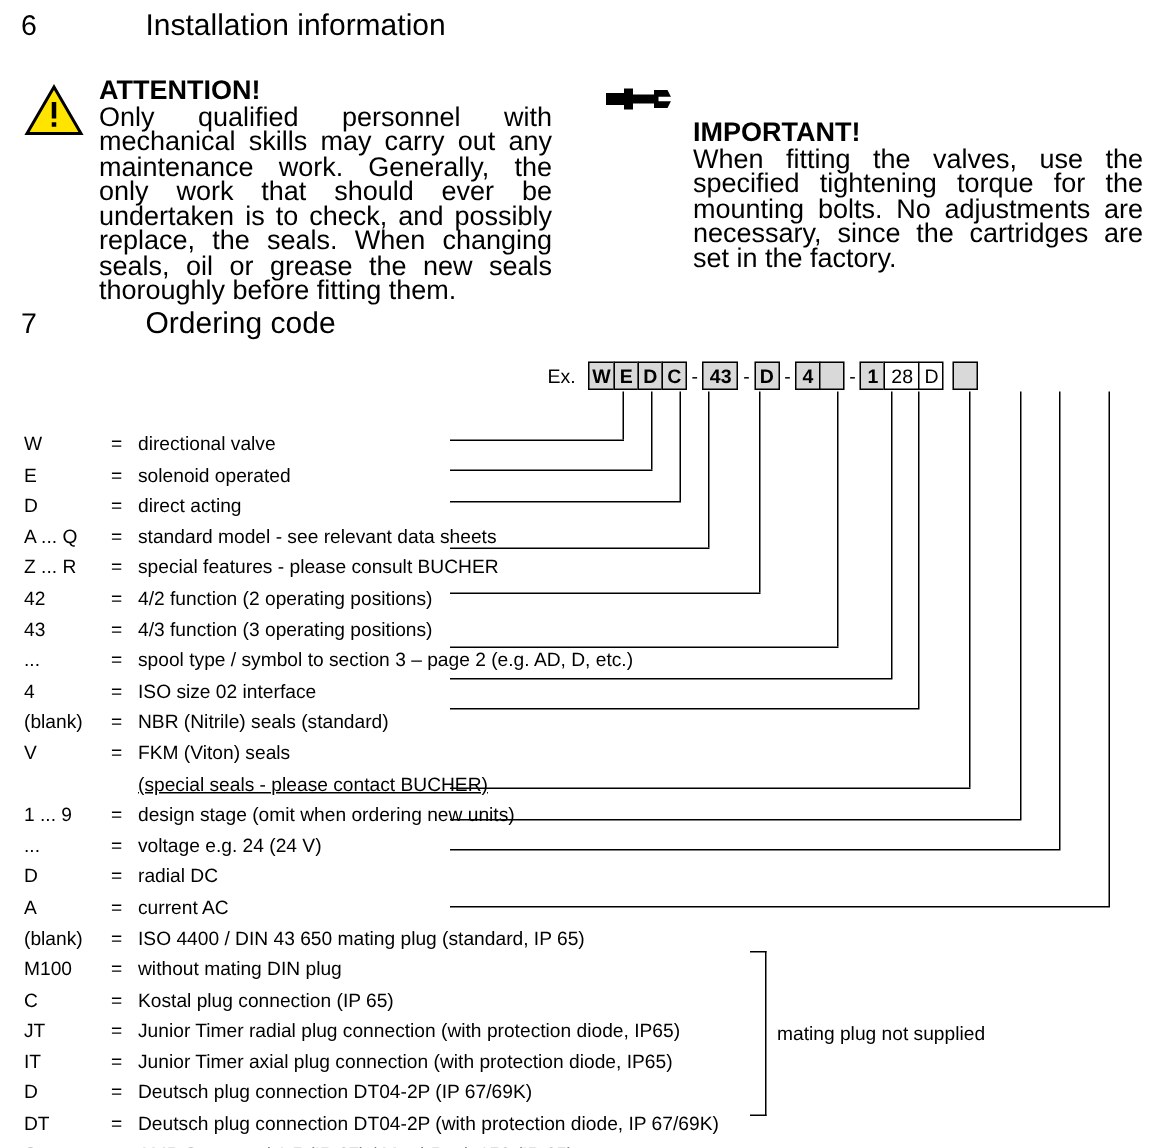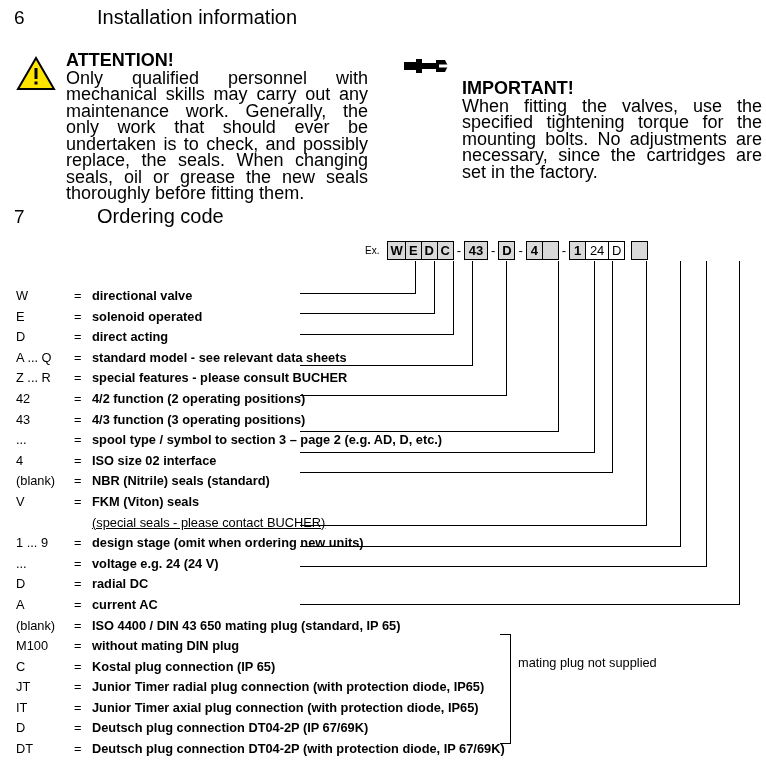--- a/index.html
+++ b/index.html
@@ -75,21 +75,21 @@
   #ex-row {
     position: absolute;
     left: 365px;
     top: 241px;
     display: flex;
     align-items: center;
     font-size: 13.5px;
   }
   #ex-label {
     margin-right: 8px;
-    font-size: 10px;
+    font-size: 13px;
   }
   .code-box {
     border: 1px solid #000;
     background: #d9d9d9;
     height: 19px;
     min-width: 17px;
     padding: 0 2px;
     display: flex;
     align-items: center;
     justify-content: center;
@@ -128,21 +128,21 @@
     white-space: nowrap;
   }
   .lkey {
     width: 58px;
     flex: 0 0 58px;
   }
   .leq {
     width: 18px;
     flex: 0 0 18px;
   }
-  .ldesc { flex: 1 1 auto; font-weight: bold; }
+  .ldesc { flex: 1 1 auto; }
 
   
   .lcont { padding-left: 76px; text-decoration: underline; }
 
   
   .vline {
     position: absolute;
     width: 1px;
     background: #000;
   }
@@ -159,21 +159,21 @@
     top: 634px;
     width: 10px;
     height: 108px;
     border-top: 1px solid #000;
     border-right: 1px solid #000;
     border-bottom: 1px solid #000;
   }
   #bracket-label {
     position: absolute;
     left: 518px;
-    top: 655px;
+    top: 681px;
     font-size: 12.8px;
   }
 </style>
 </head>
 <body>
 
 <div class="page">
 
   <div class="sec-head" id="sec6">
     <span class="sec-num">6</span>
@@ -221,21 +221,21 @@
     <span class="code-box nogap">C</span>
     <span class="dash">-</span>
     <span class="code-box wide">43</span>
     <span class="dash">-</span>
     <span class="code-box">D</span>
     <span class="dash">-</span>
     <span class="code-box">4</span>
     <span class="code-box blankbox nogap"></span>
     <span class="dash">-</span>
     <span class="code-box">1</span>
-    <span class="code-box plain wide nogap">24</span>
+    <span class="code-box plain wide nogap">28</span>
     <span class="code-box plain nogap">D</span>
     <span class="code-box blankbox nogap" style="margin-left:6px;"></span>
   </div>
 
   <div class="vline" style="left:415px; top:261px; height:32px;"></div>
   <div class="hline" style="left:300px; top:293px; width:116px;"></div>
 
   <div class="vline" style="left:434px; top:261px; height:52px;"></div>
   <div class="hline" style="left:300px; top:313px; width:135px;"></div>
 

